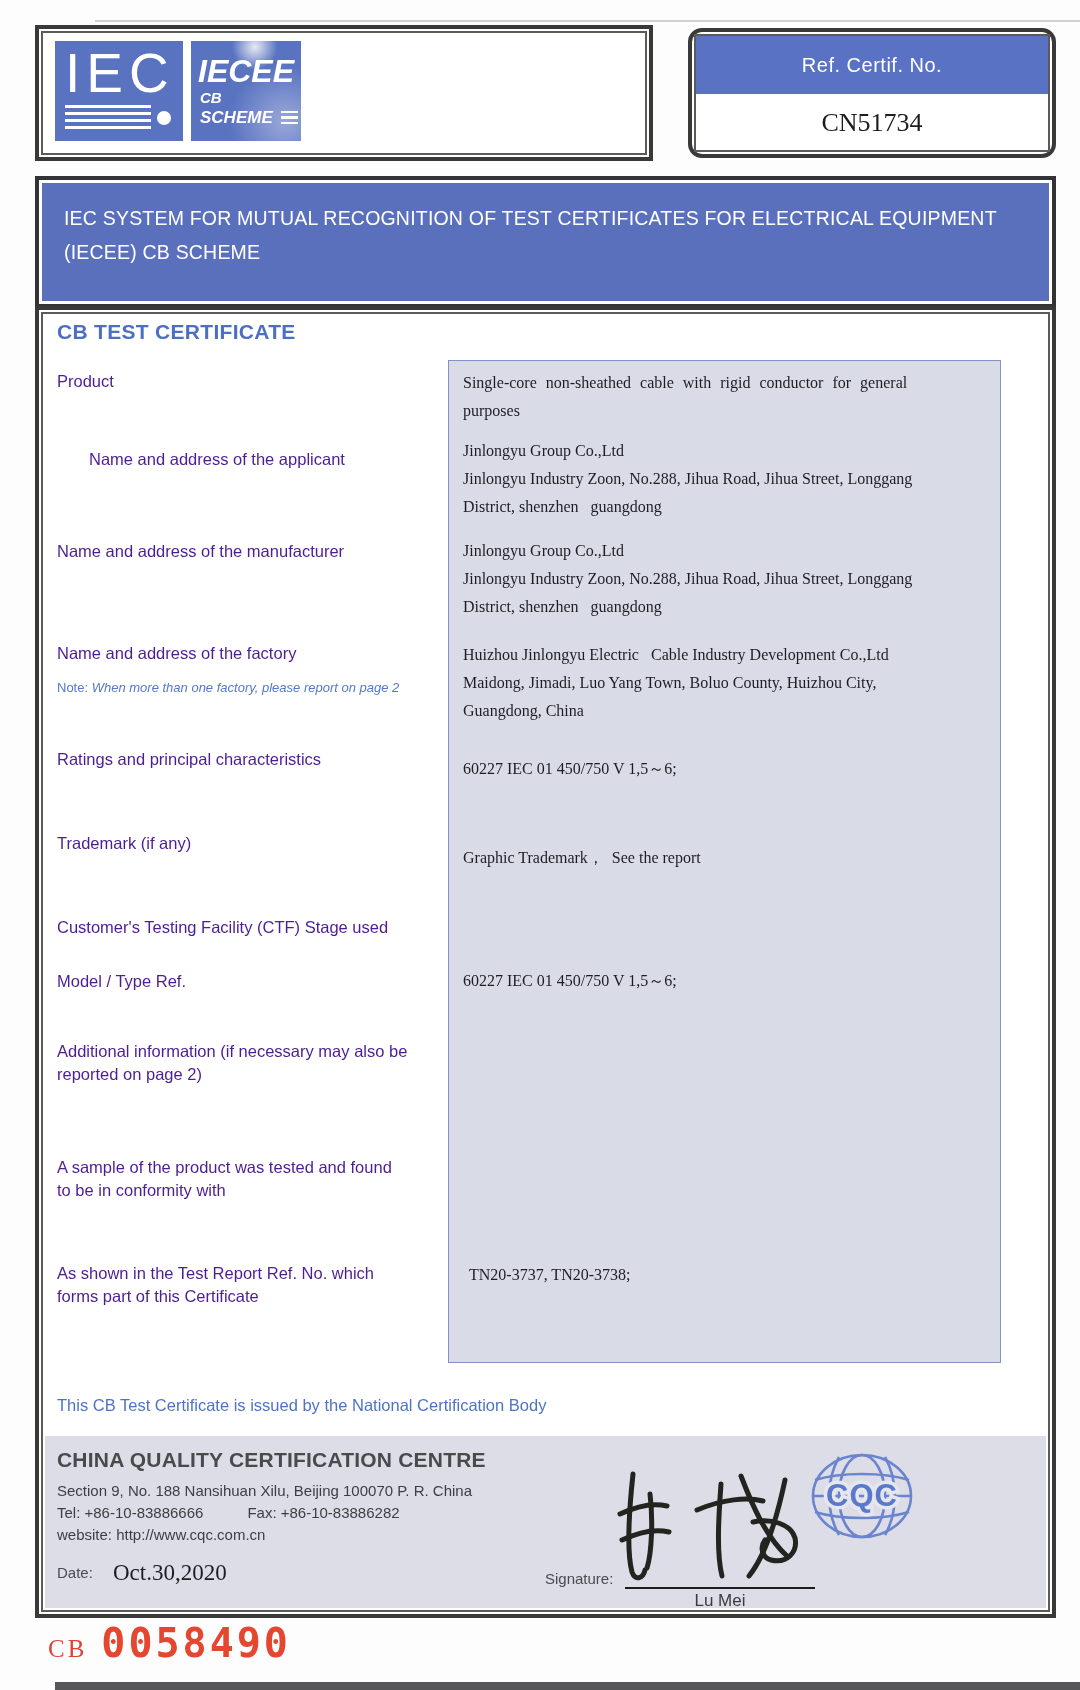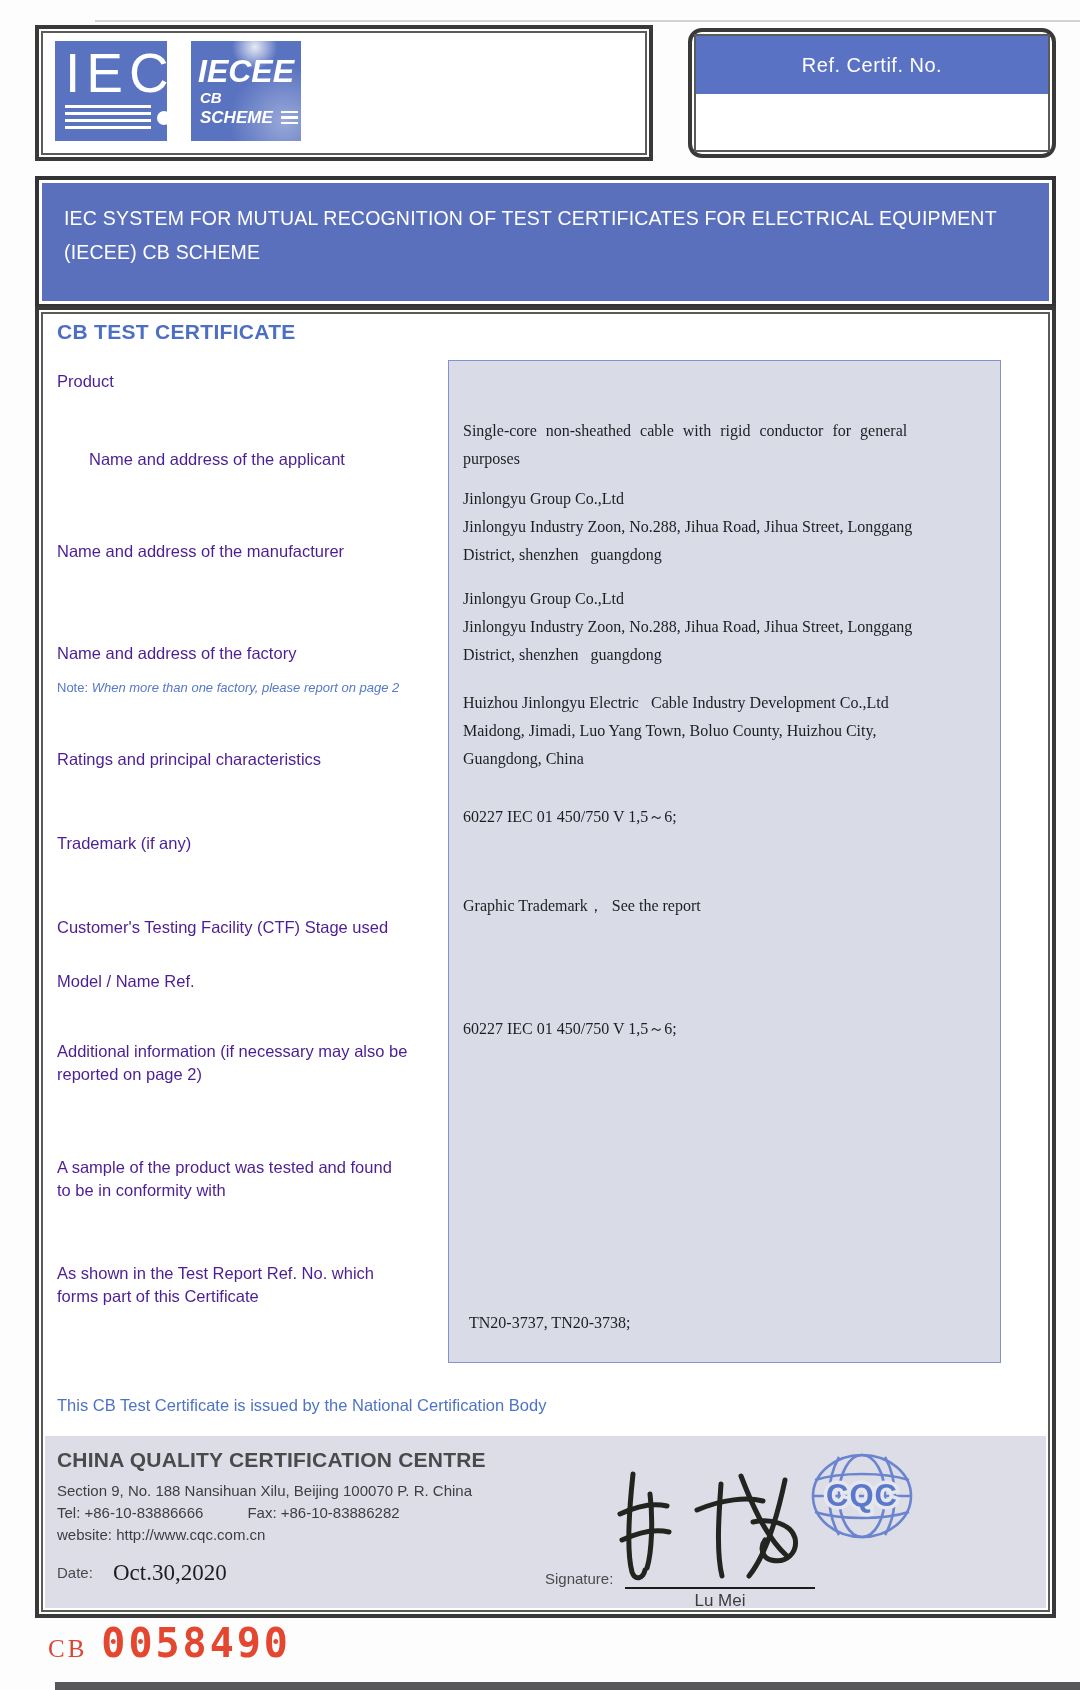--- a/index.html
+++ b/index.html
@@ -10,21 +10,21 @@
   }
   
   .frame { position:absolute; background:#ffffff; border:4px solid #39393a; }
   .frame-in { position:absolute; inset:2px; border:2px solid #5c5c56; }
 
   .scan-top { position:absolute; left:95px; top:20px; width:985px; height:2px; background:#bcbcbe; opacity:.65; }
   .bottom-strip { position:absolute; left:55px; right:0; top:1682px; height:8px; background:#57575a; }
 
   
   .logo-frame { left:35px; top:25px; width:610px; height:128px; }
-  .iec-logo { position:absolute; left:12px; top:8px; width:112px; height:100px; background:#5a73c1; }
+  .iec-logo { position:absolute; left:12px; top:8px; width:128px; height:100px; background:#5a73c1; }
   .iec-text { position:absolute; top:0px; left:10px; color:#fff; font-size:55px; letter-spacing:6px; font-weight:400; }
   .iec-lines { position:absolute; left:10px; bottom:10px; width:106px; height:26px; }
   .iec-lines .bar { height:3px; background:#fff; width:86px; margin-bottom:4px; }
   .iec-lines .dot { position:absolute; right:0; top:50%; transform:translateY(-50%); width:14px; height:14px; border-radius:50%; background:#fff; }
   .iecee-logo { position:absolute; left:148px; top:8px; width:110px; height:100px;
     background:
       radial-gradient(circle at 58% 6%, rgba(255,255,255,.85), rgba(255,255,255,0) 20%),
       radial-gradient(circle at 85% 80%, rgba(255,255,255,.38), rgba(255,255,255,0) 45%),
       #5a73c1; }
   .iecee-title { position:absolute; top:12px; left:7px; color:#fff; font-style:italic; font-weight:bold; font-size:32px; letter-spacing:0px; }
@@ -62,21 +62,21 @@
   .lbl-trademark    { top:518px; }
   .lbl-ctf          { top:602px; }
   .lbl-model        { top:656px; }
   .lbl-additional   { top:726px; }
   .lbl-sample       { top:842px; }
   .lbl-report       { top:948px; }
 
   .value-panel { position:absolute; left:405px; top:46px; width:553px; height:1003px;
     background:#d9dbe7; border:1px solid #8193c9; box-sizing:border-box; }
   .val { position:absolute; left:14px; width:505px; font-family:"Liberation Serif", serif;
-    font-size:16px; line-height:28px; color:#1e1e22; white-space:pre-wrap;margin-top:48px; }
+    font-size:16px; line-height:28px; color:#1e1e22; white-space:pre-wrap; }
   .val-product      { top:8px;  width:470px; text-align:justify; word-spacing:5px; }
   .val-applicant    { top:76px; }
   .val-manufacturer { top:176px; }
   .val-factory      { top:280px; }
   .val-ratings      { top:394px; }
   .val-trademark    { top:483px; }
   .val-model        { top:606px; }
   .val-conformity   { top:780px; }
   .val-report       { top:900px; left:20px; }
 
@@ -129,40 +129,41 @@
             <div></div>
             <div></div>
         </div>
       </div>
     </div>
   </div>
 
   <div class="frame ref-frame">
     <div class="frame-in">
       <div class="ref-head">Ref. Certif. No.</div>
+      <div class="ref-value">CN51734</div>
     </div>
   </div>
 
   <div class="banner-frame">
     <div class="banner-blue">IEC SYSTEM FOR MUTUAL RECOGNITION OF TEST CERTIFICATES FOR ELECTRICAL EQUIPMENT (IECEE) CB SCHEME</div>
   </div>
 
   <div class="frame main-frame">
     <div class="frame-in">
       <div class="cb-title">CB TEST CERTIFICATE</div>
 
       <div class="lbl lbl-product">Product</div>
       <div class="lbl lbl-applicant">Name and address of the applicant</div>
       <div class="lbl lbl-manufacturer">Name and address of the manufacturer</div>
       <div class="lbl lbl-factory">Name and address of the factory</div>
       <div class="note-line note-factory"><span>Note: </span><span class="it">When more than one factory, please report on page 2</span></div>
       <div class="lbl lbl-ratings">Ratings and principal characteristics</div>
       <div class="lbl lbl-trademark">Trademark (if any)</div>
       <div class="lbl lbl-ctf">Customer's Testing Facility (CTF) Stage used</div>
-      <div class="lbl lbl-model">Model / Name Ref.</div>
+      <div class="lbl lbl-model">Model / Type Ref.</div>
       <div class="lbl lbl-additional">Additional information (if necessary may also be
 reported on page 2)</div>
       <div class="lbl lbl-sample">A sample of the product was tested and found
 to be in conformity with</div>
       <div class="lbl lbl-report">As shown in the Test Report Ref. No. which
 forms part of this Certificate</div>
 
       <div class="value-panel">
         <div class="val val-product">Single-core non-sheathed cable with rigid conductor for general
 purposes</div>

